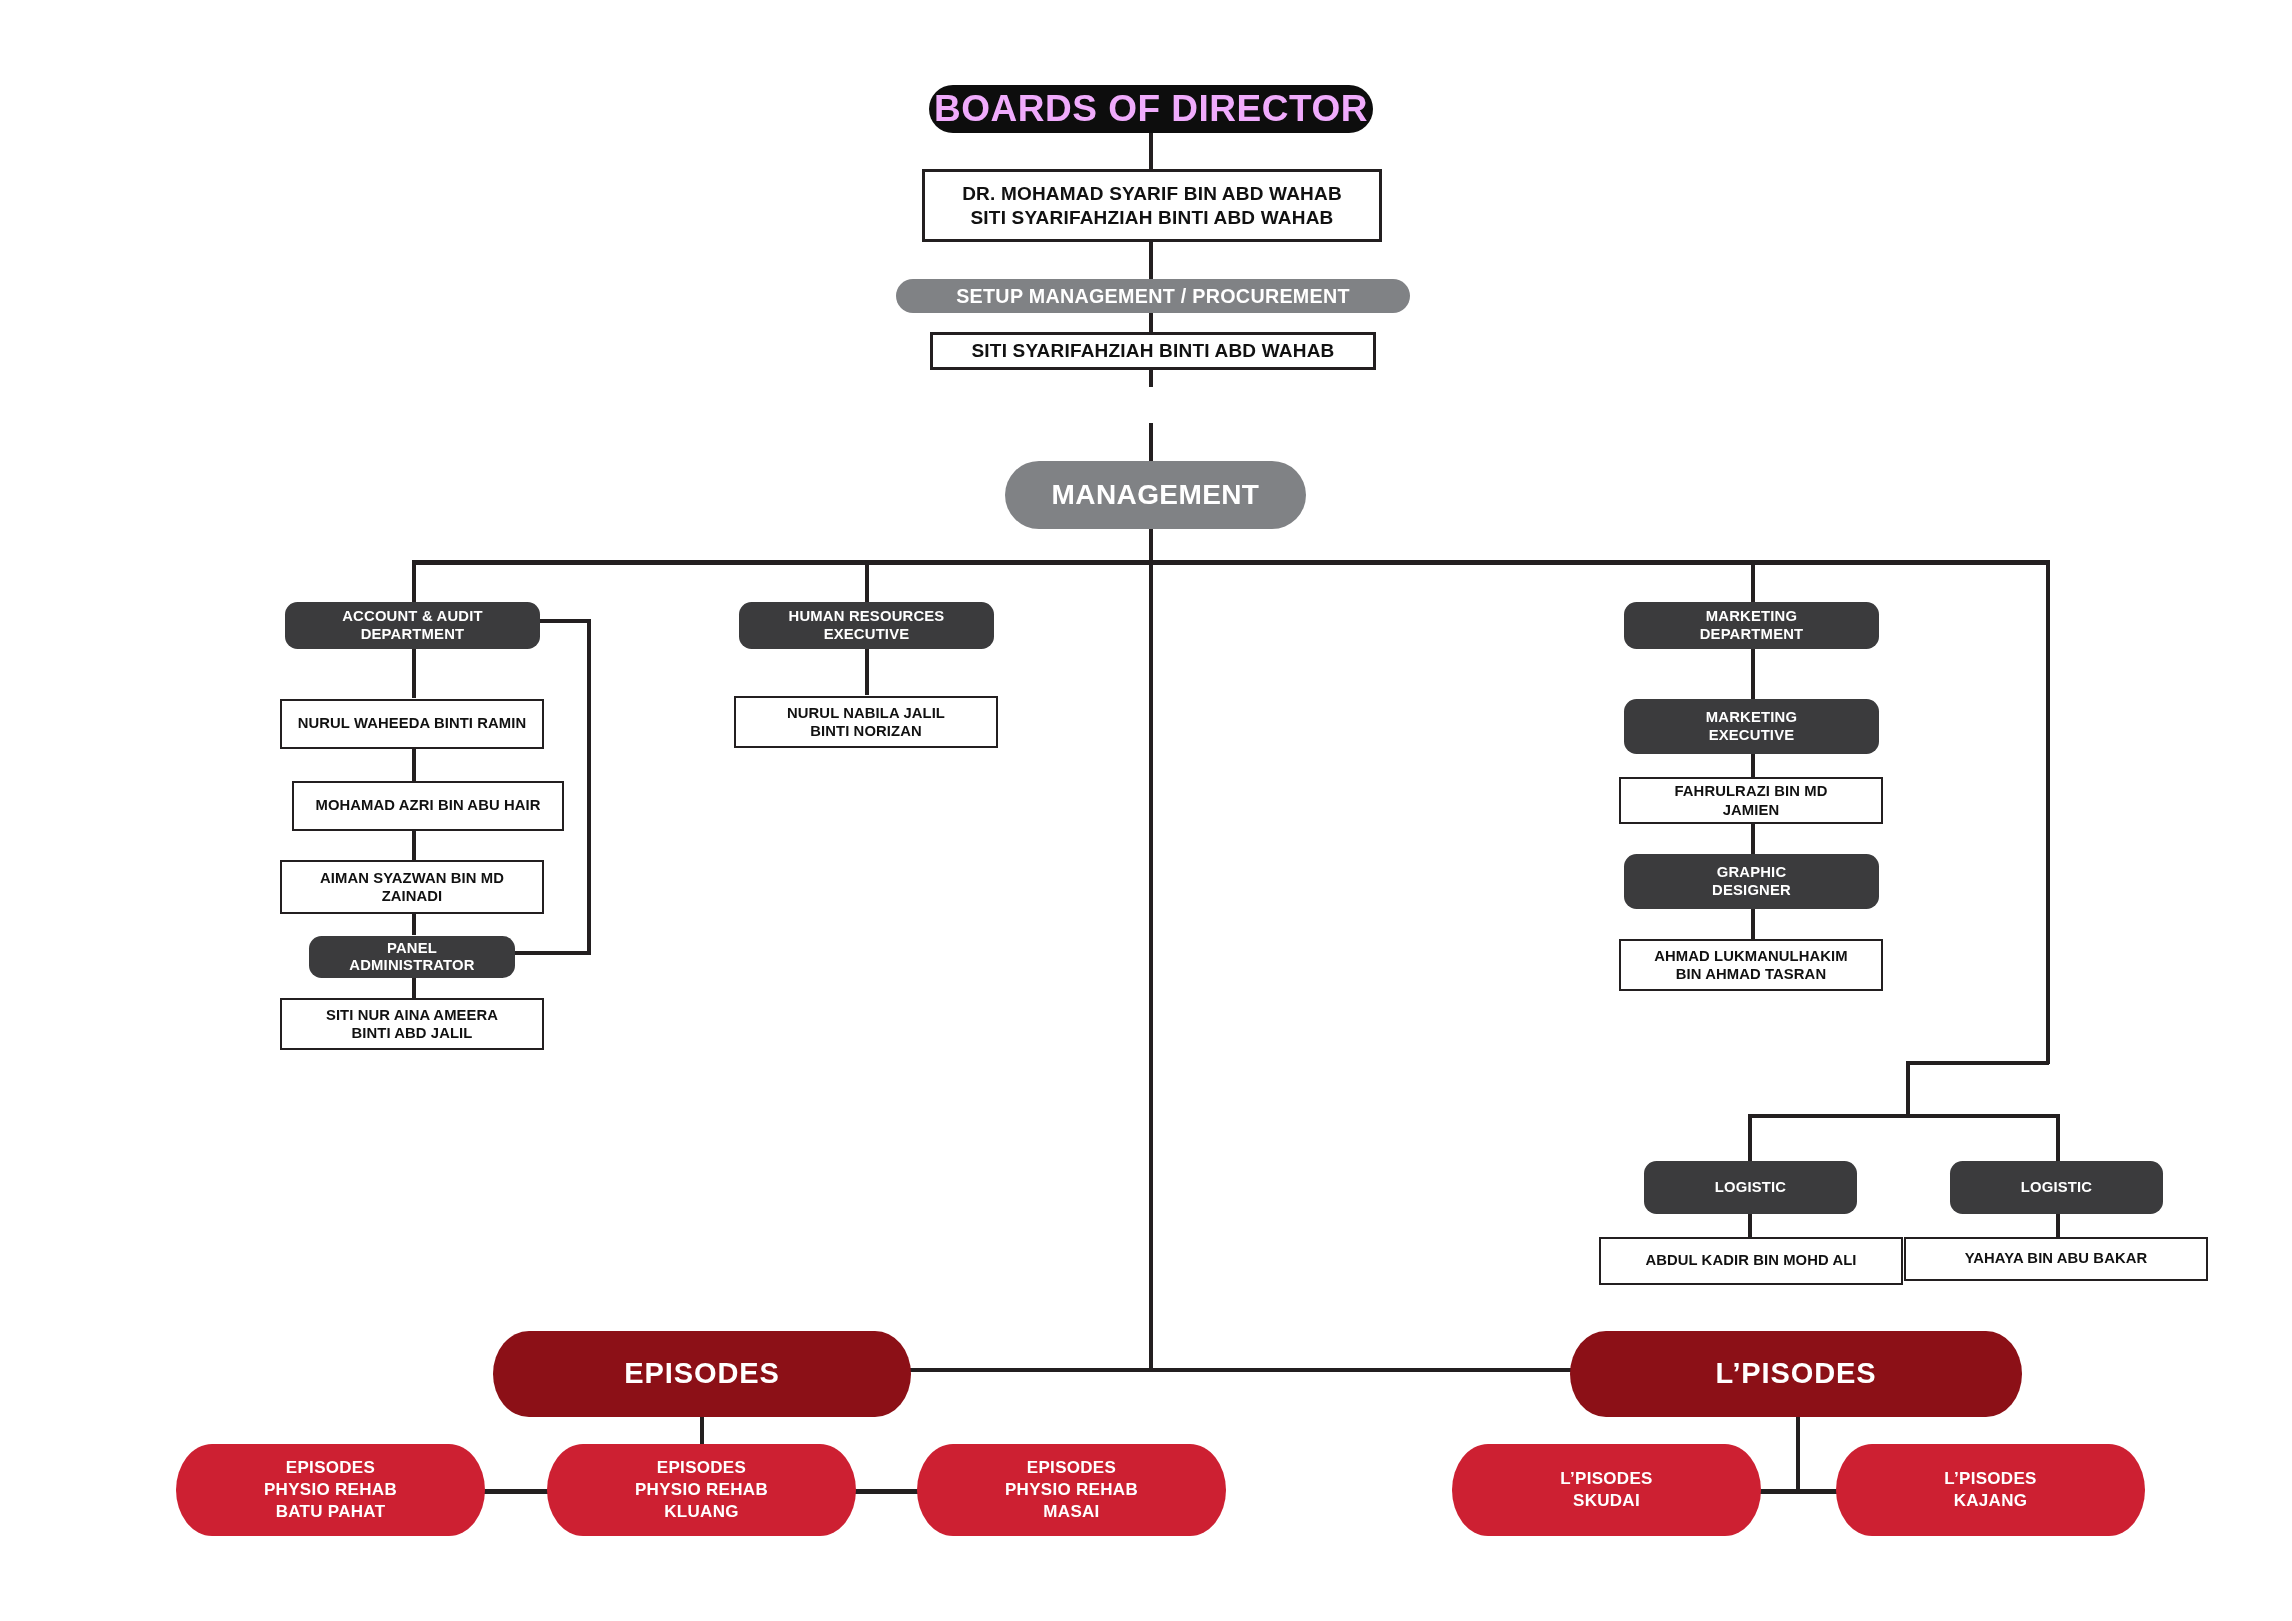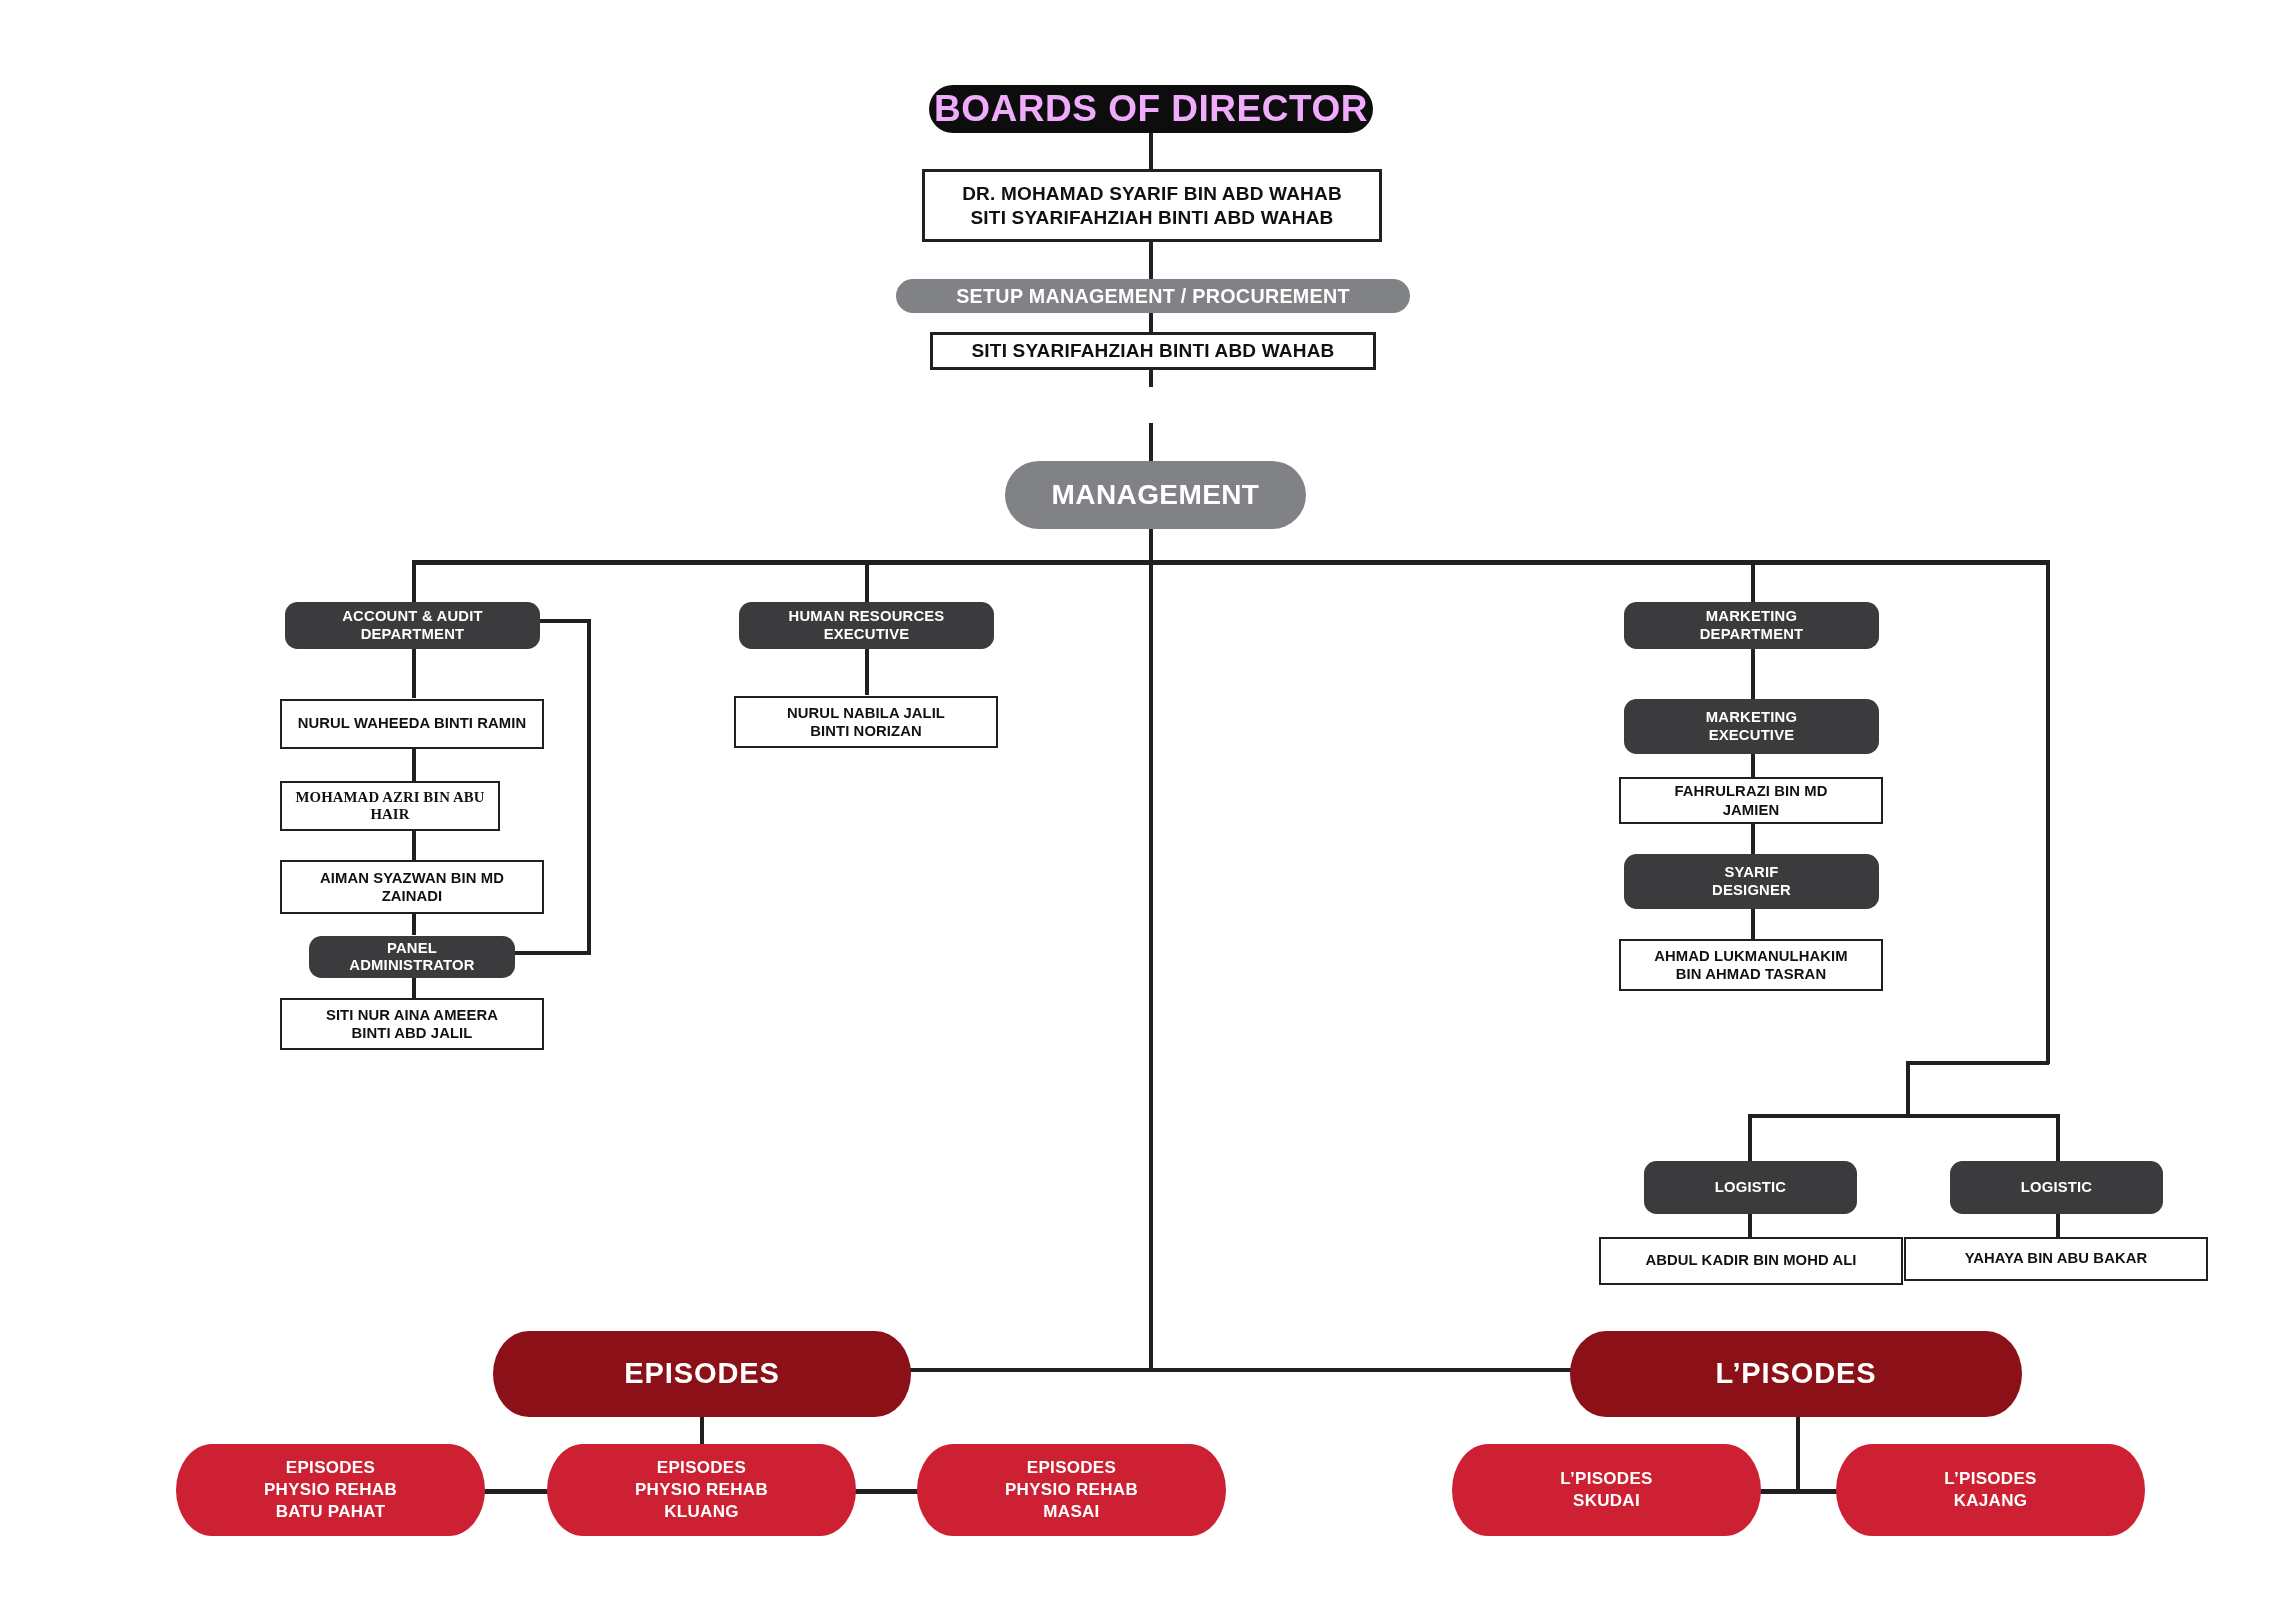--- a/index.html
+++ b/index.html
@@ -126,21 +126,21 @@
   <div class="node box-white big" style="left:930px;top:332px;width:446px;height:38px;">SITI SYARIFAHZIAH BINTI ABD WAHAB</div>
 
 
   <div class="node pill-grey lg" style="left:1005px;top:461px;width:301px;height:68px;">MANAGEMENT</div>
 
   <div class="node box-dark" style="left:285px;top:602px;width:255px;height:47px;">ACCOUNT &amp; AUDIT
 DEPARTMENT</div>
 
   <div class="node box-white" style="left:280px;top:699px;width:264px;height:50px;">NURUL WAHEEDA BINTI RAMIN</div>
 
-  <div class="node box-white" style="left:280px;top:781px;width:220px;height:50px;font-family:Liberation Serif, serif;">MOHAMAD AZRI BIN ABU HAIR</div>
+  <div class="node box-white" style="left:292px;top:781px;width:272px;height:50px;">MOHAMAD AZRI BIN ABU HAIR</div>
 
   <div class="node box-white two" style="left:280px;top:860px;width:264px;height:54px;">AIMAN SYAZWAN BIN MD
 ZAINADI</div>
 
   <div class="node box-dark" style="left:309px;top:936px;width:206px;height:42px;">PANEL
 ADMINISTRATOR</div>
 
   <div class="node box-white two" style="left:280px;top:998px;width:264px;height:52px;">SITI NUR AINA AMEERA
 BINTI ABD JALIL</div>
 
@@ -152,21 +152,21 @@
 
   <div class="node box-dark" style="left:1624px;top:602px;width:255px;height:47px;">MARKETING
 DEPARTMENT</div>
 
   <div class="node box-dark" style="left:1624px;top:699px;width:255px;height:55px;">MARKETING
 EXECUTIVE</div>
 
   <div class="node box-white two" style="left:1619px;top:777px;width:264px;height:47px;">FAHRULRAZI BIN MD
 JAMIEN</div>
 
-  <div class="node box-dark" style="left:1624px;top:854px;width:255px;height:55px;">SYARIF
+  <div class="node box-dark" style="left:1624px;top:854px;width:255px;height:55px;">GRAPHIC
 DESIGNER</div>
 
   <div class="node box-white two" style="left:1619px;top:939px;width:264px;height:52px;">AHMAD LUKMANULHAKIM
 BIN AHMAD TASRAN</div>
 
   <div class="node box-dark" style="left:1644px;top:1161px;width:213px;height:53px;">LOGISTIC</div>
 
   <div class="node box-white" style="left:1599px;top:1237px;width:304px;height:48px;">ABDUL KADIR BIN MOHD ALI</div>
 
   <div class="node box-dark" style="left:1950px;top:1161px;width:213px;height:53px;">LOGISTIC</div>

